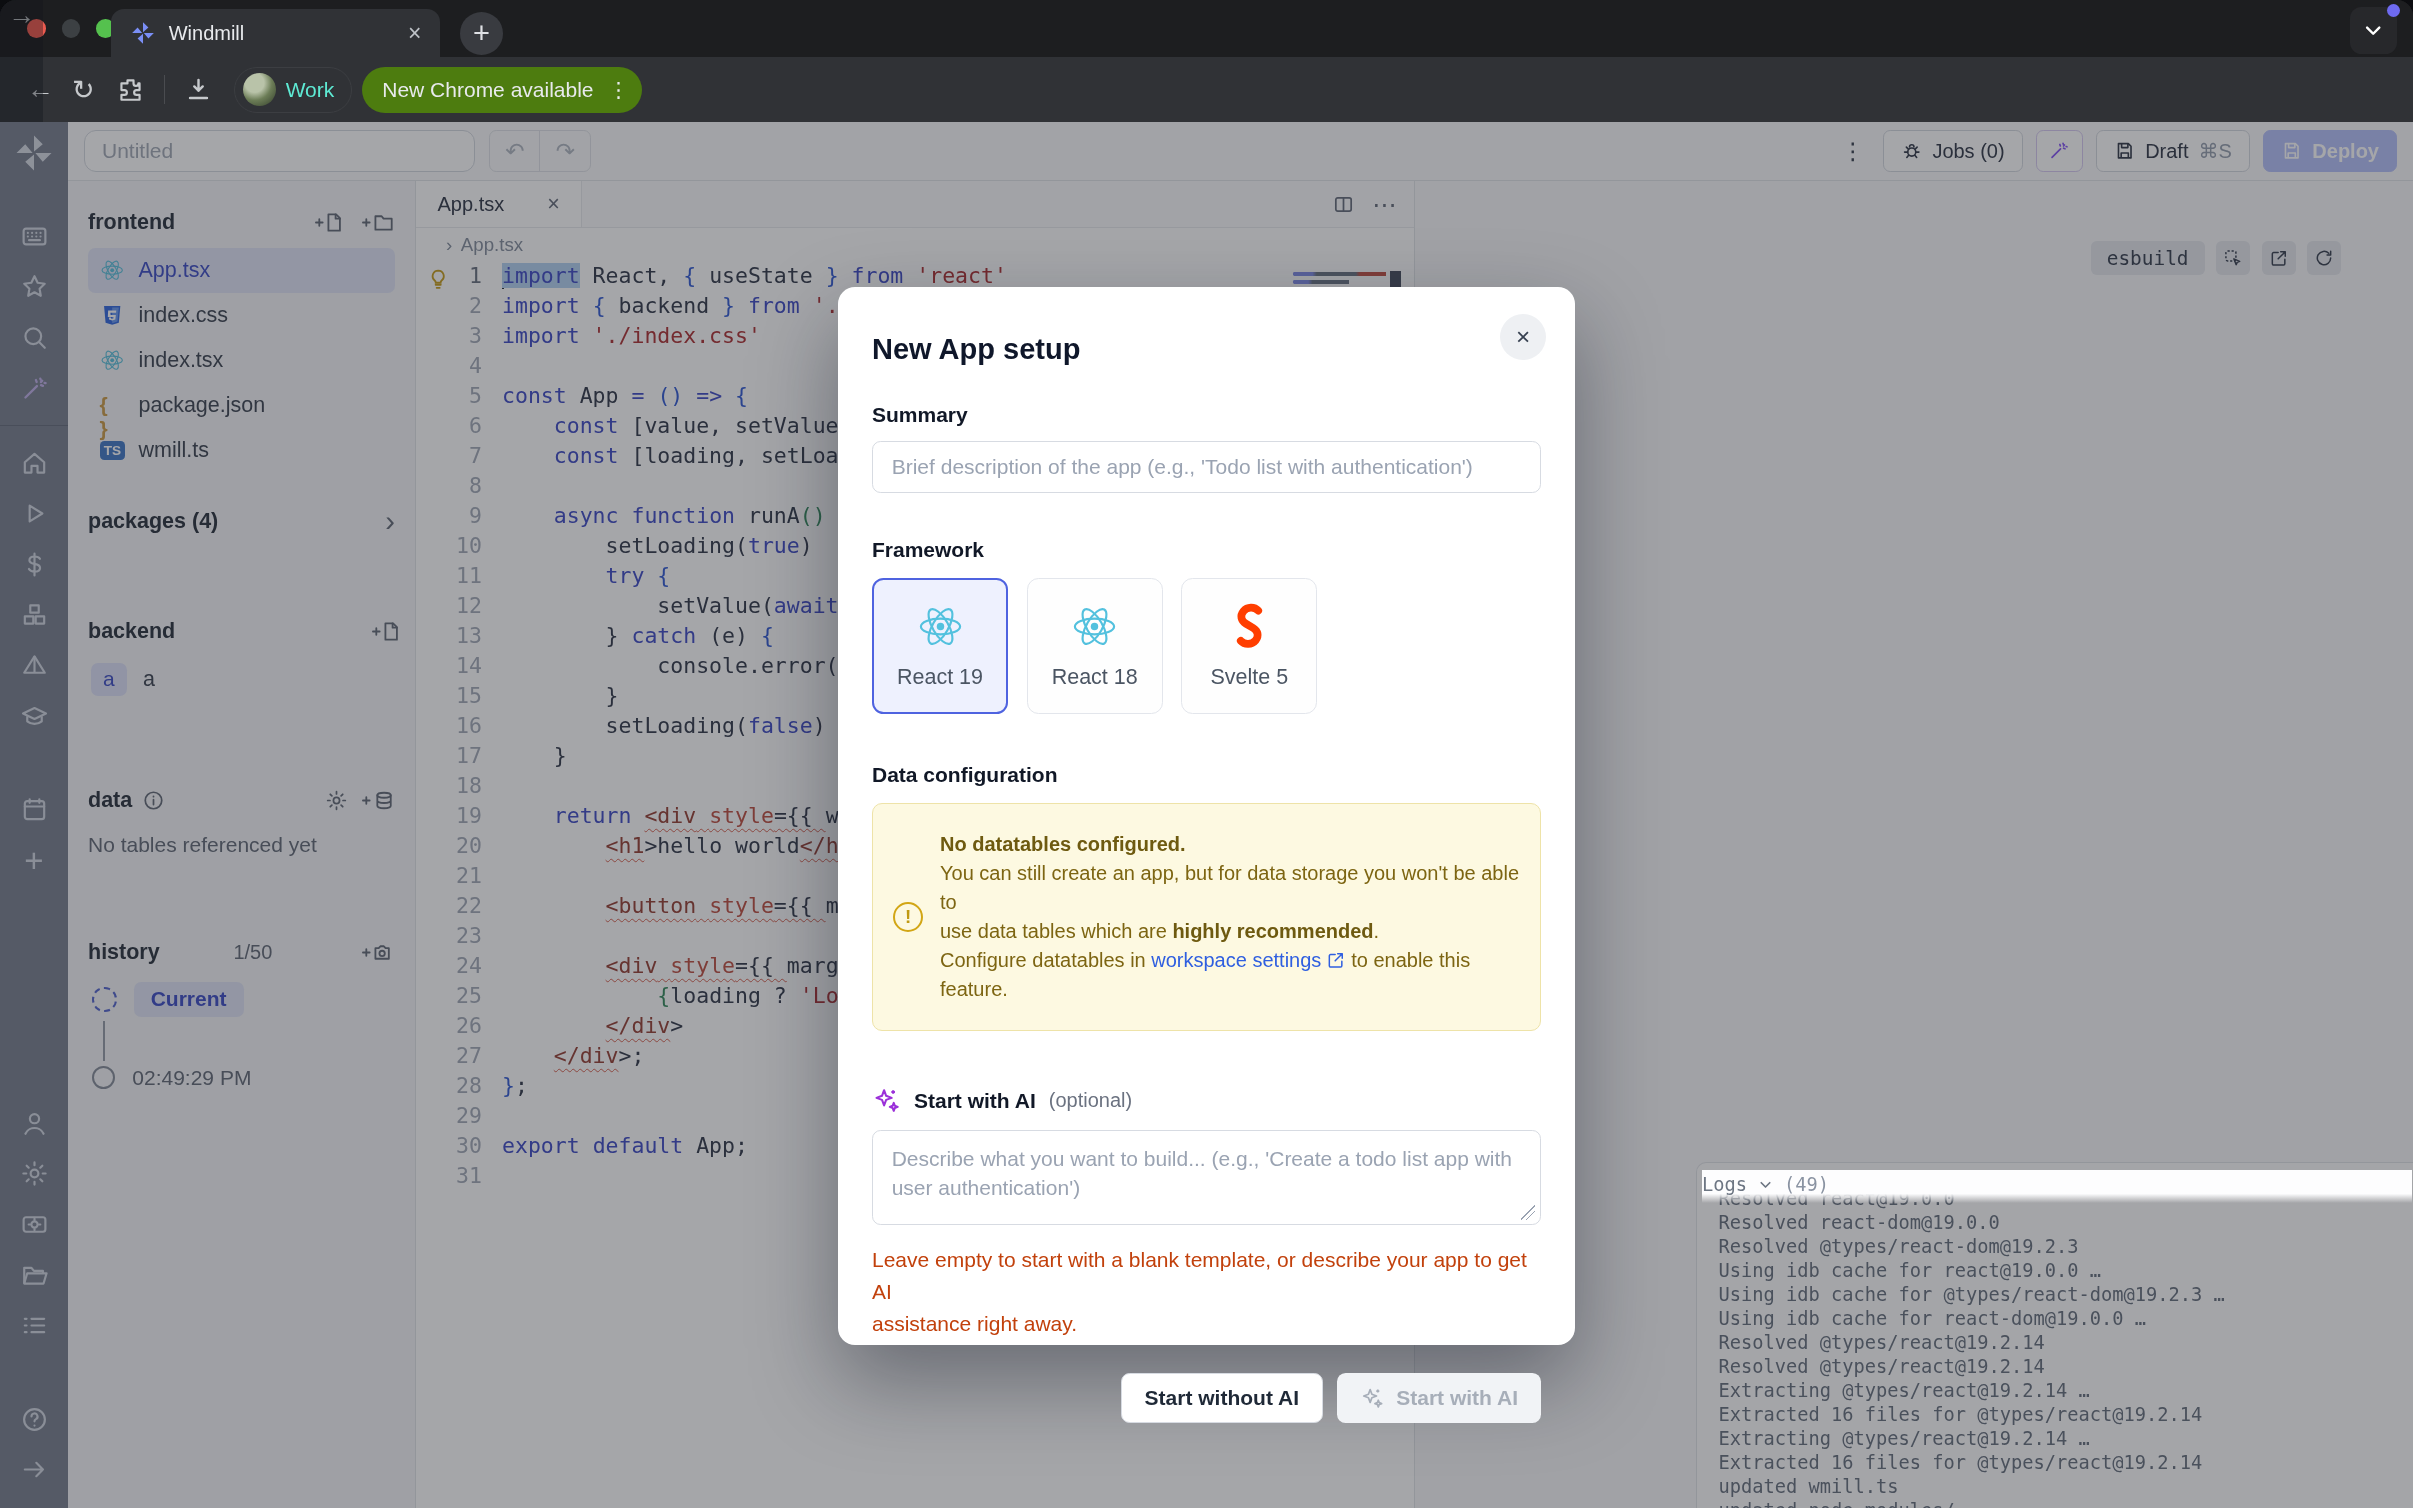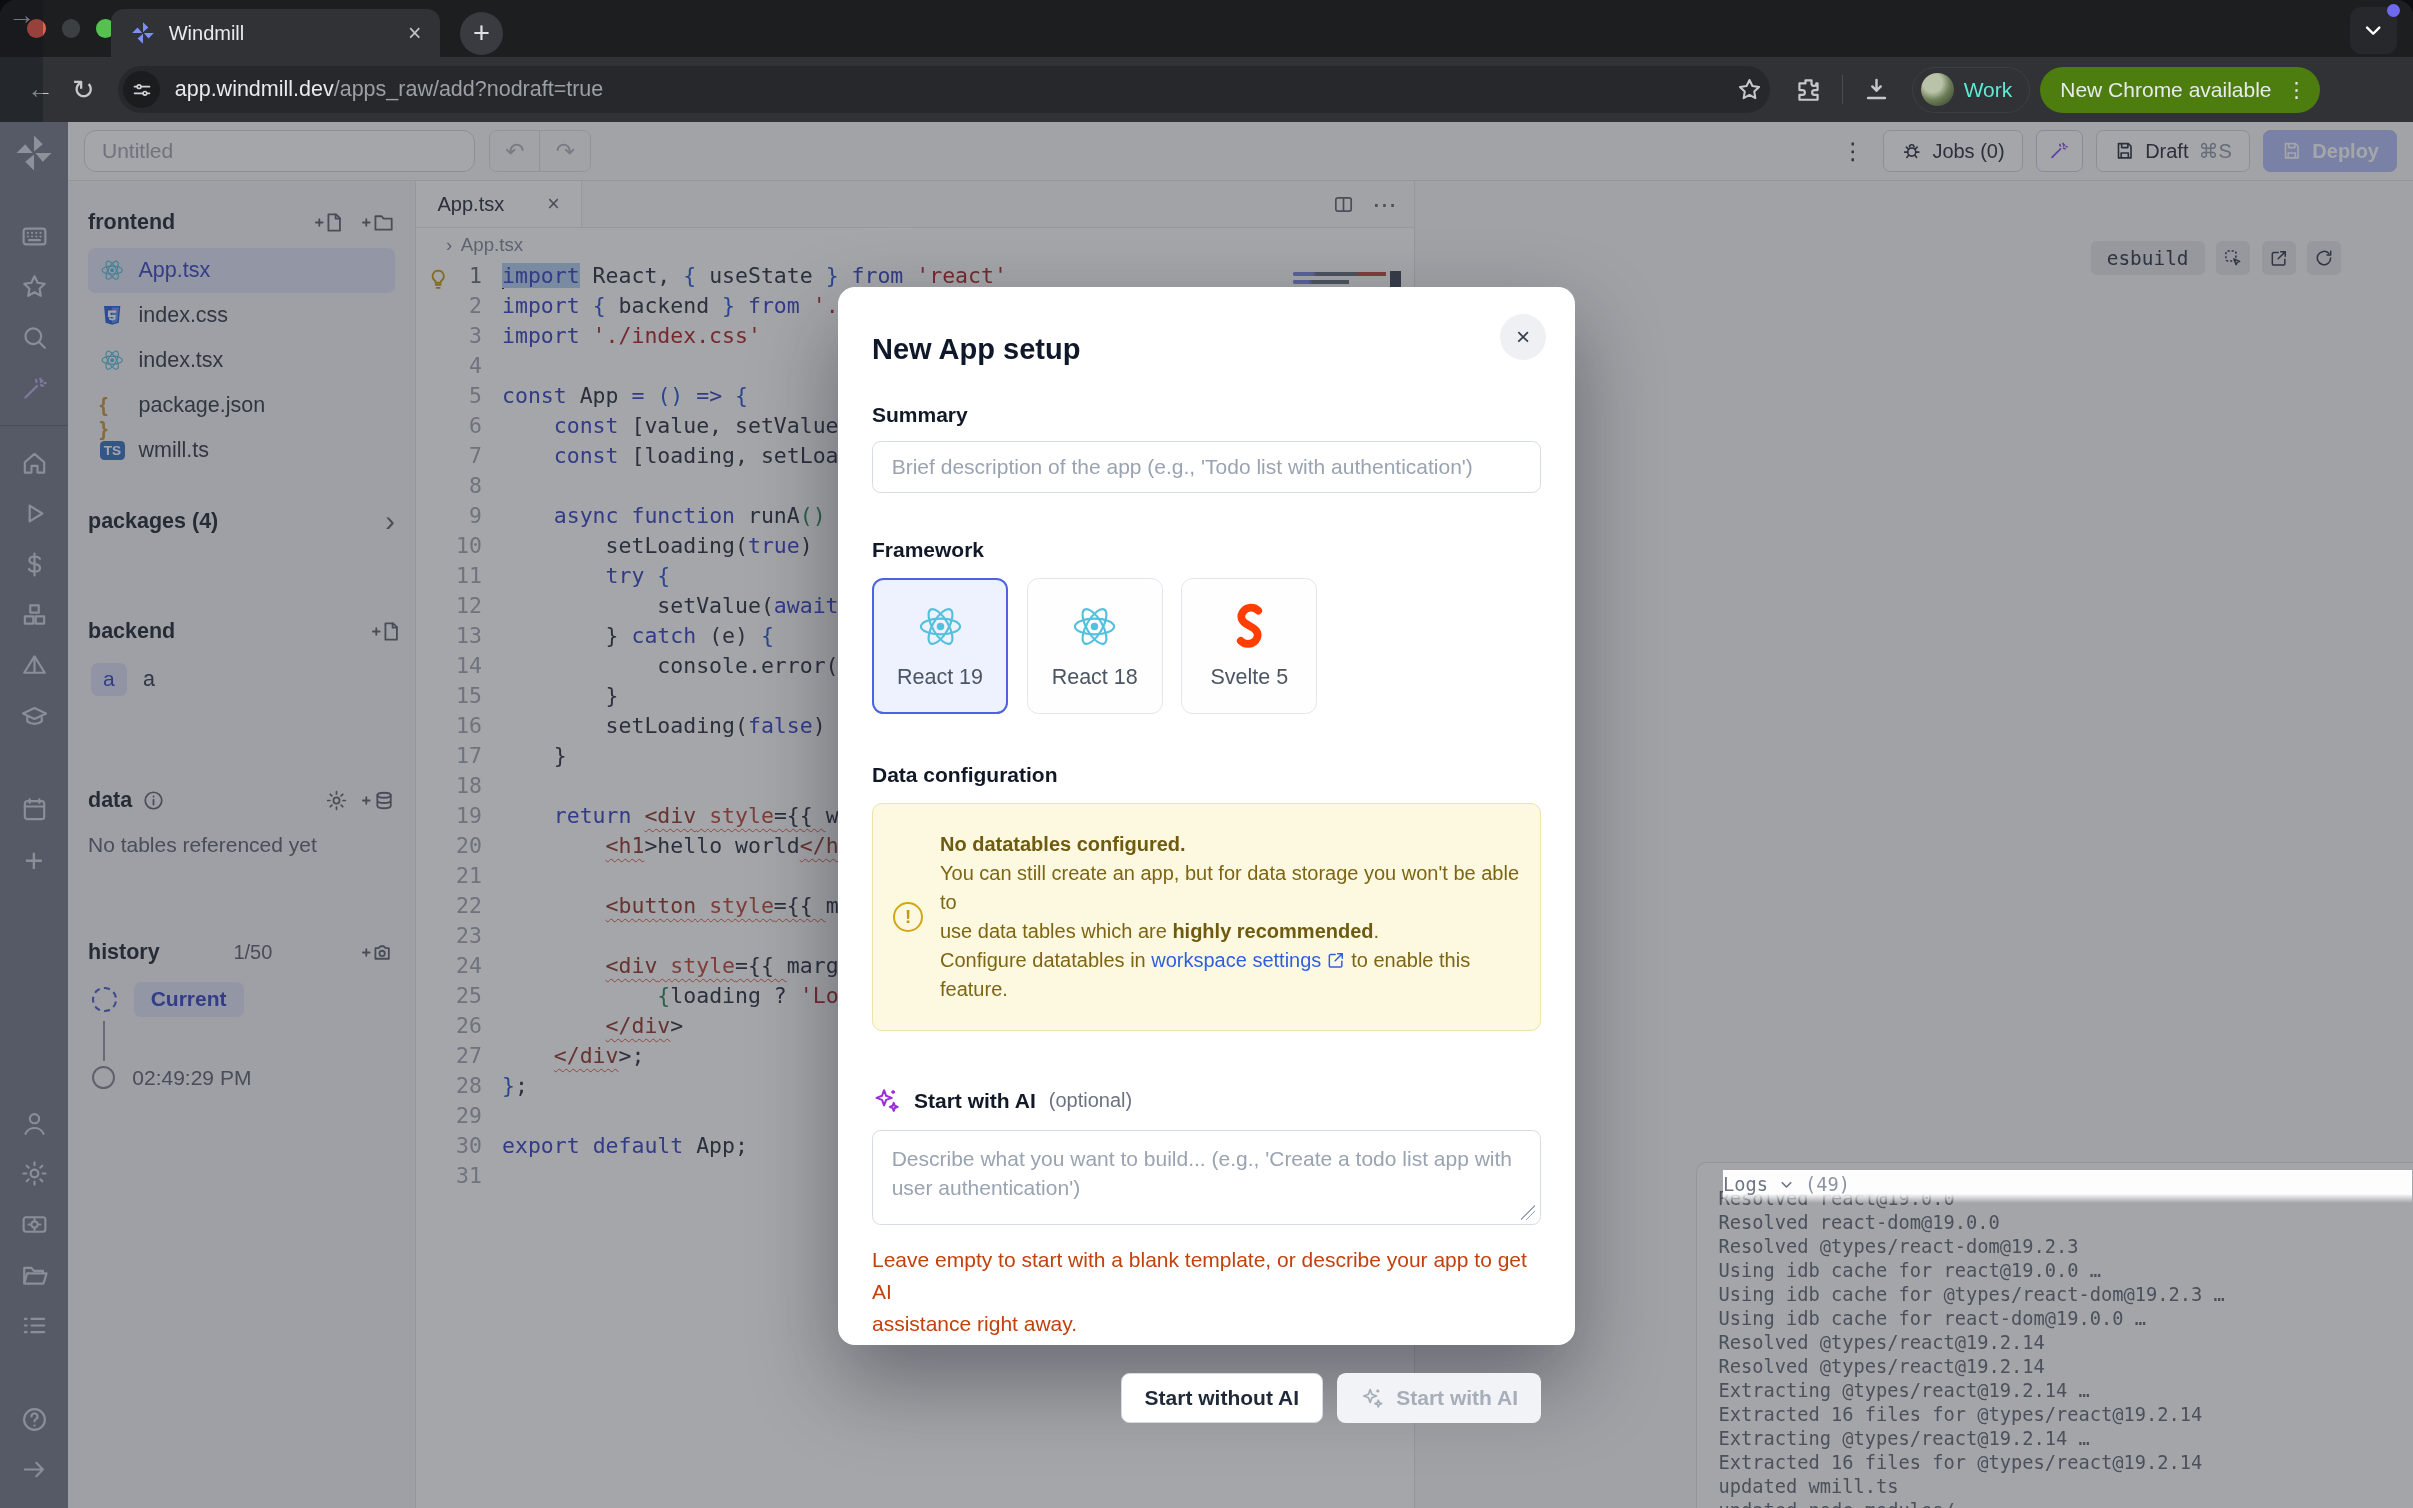--- a/index.html
+++ b/index.html
@@ -133,21 +133,21 @@
   .mslider { position:absolute; right:0; top:2.9px; width:11.5px; height:24.4px; background:#4e5564; }
   .mred { position:absolute; right:0; top:32px; width:10px; height:75px; background:#c97b72; }
 
   
   .canvas { flex:1; background:#f8f9fb; border-left:1.4px solid #e3e5e9; position:relative; min-width:0; }
   .brow { position:absolute; top:60px; right:72px; display:flex; align-items:center; gap:11.5px; }
   .ebadge { height:34px; background:#e7e9ee; border-radius:5.7px; padding:0 16px; display:flex; align-items:center; font-family:"DejaVu Sans Mono", monospace; font-size:19.4px; color:#3f4756; }
   .bico { width:34px; height:34px; background:#e7e9ee; border-radius:5.7px; display:grid; place-items:center; color:#3f4756; }
   .bico svg { width:20px; height:20px; }
   .logs { position:absolute; right:0; bottom:0; width:717px; height:346px; background:#fdfdfe; border-left:1.4px solid #e3e5e9; border-top:1.4px solid #e3e5e9; border-top-left-radius:10px; overflow:hidden; }
-  .lhead { position:absolute; top:7.2px; left:26px; right:1.4px; display:flex; align-items:center; gap:10px; font-family:"DejaVu Sans Mono", monospace; font-size:18.7px; color:#6d7683; padding:4.3px 0 7.2px; background:linear-gradient(#fdfdfe 72%, rgba(253,253,254,0)); z-index:2; }
+  .lhead { position:absolute; top:7.2px; left:5px; right:1.4px; display:flex; align-items:center; gap:10px; font-family:"DejaVu Sans Mono", monospace; font-size:18.7px; color:#6d7683; padding:4.3px 0 7.2px; background:linear-gradient(#fdfdfe 72%, rgba(253,253,254,0)); z-index:2; }
   .lhead svg { width:17px; height:17px; }
   .lhead .lcount { color:#8a93a2; }
   .llines { position:absolute; top:24.4px; left:21.5px; right:11.5px; font-family:"DejaVu Sans Mono", monospace; font-size:18.7px; line-height:24px; color:#6d7683; white-space:pre; }
 
   
   .dim { position:absolute; inset:0; background:rgba(18,21,29,0.38); }
   .modal { position:absolute; left:838px; top:165px; width:737px; height:1058px; background:#fff; border-radius:17px; box-shadow:0 36px 86px rgba(15,20,35,0.4); padding:36px 34px; }
   .mtitle { font-size:29px; font-weight:bold; color:#0f172a; margin-top:10px; }
   .mclose { position:absolute; right:29px; top:27px; width:46px; height:46px; border-radius:50%; background:#eef0f3; color:#374151; font-size:24.4px; display:grid; place-items:center; }
   .mlabel { font-size:21px; font-weight:bold; color:#111827; }
@@ -211,35 +211,20 @@
           </svg>
         </span>
       <span class="ndot"></span>
     </div>
   </div>
 
   <div class="urlrow">
     <div class="navic">←</div>
     <div class="navic dim">→</div>
     <div class="navic">↻</div>
-    <div class="urlpill">
-      <span class="sitebadge">
-          <svg viewBox="0 0 24 24" fill="none" stroke="currentColor" stroke-width="2" stroke-linecap="round">
-            <path d="M3 8h3.2M10.8 8H21M3 16h10.2M17.8 16H21"></path>
-            <circle cx="8.5" cy="8" r="2.2"></circle>
-            <circle cx="15.5" cy="16" r="2.2"></circle>
-          </svg>
-        </span>
-      <span><span class="host">app.windmill.dev</span><span class="path">/apps_raw/add?nodraft=true</span></span>
-      <span class="pillstar">
-          <svg viewBox="0 0 24 24" fill="none" stroke="currentColor" stroke-width="1.8" stroke-linejoin="round">
-            <path d="M12 3.5l2.6 5.4 5.9.8-4.3 4.1 1 5.9-5.2-2.9-5.2 2.9 1-5.9L3.5 9.7l5.9-.8z"></path>
-          </svg>
-        </span>
-    </div>
     <span class="chromeic">
         <svg viewBox="0 0 24 24" fill="none" stroke="currentColor" stroke-width="1.8" stroke-linejoin="round">
           <path d="M9.5 4.5h5V7a2 2 0 1 0 4 0h1v5.5h-2.5a2 2 0 1 0 0 4h2.5v4H4.5v-4H7a2 2 0 1 0 0-4H4.5V7h5z"></path>
         </svg>
       </span>
     <div class="vsep"></div>
     <span class="chromeic">
         <svg viewBox="0 0 24 24" fill="none" stroke="currentColor" stroke-width="2" stroke-linecap="round" stroke-linejoin="round">
           <path d="M12 4v9m0 0-3.5-3.5M12 13l3.5-3.5M5 19h14"></path>
         </svg>

